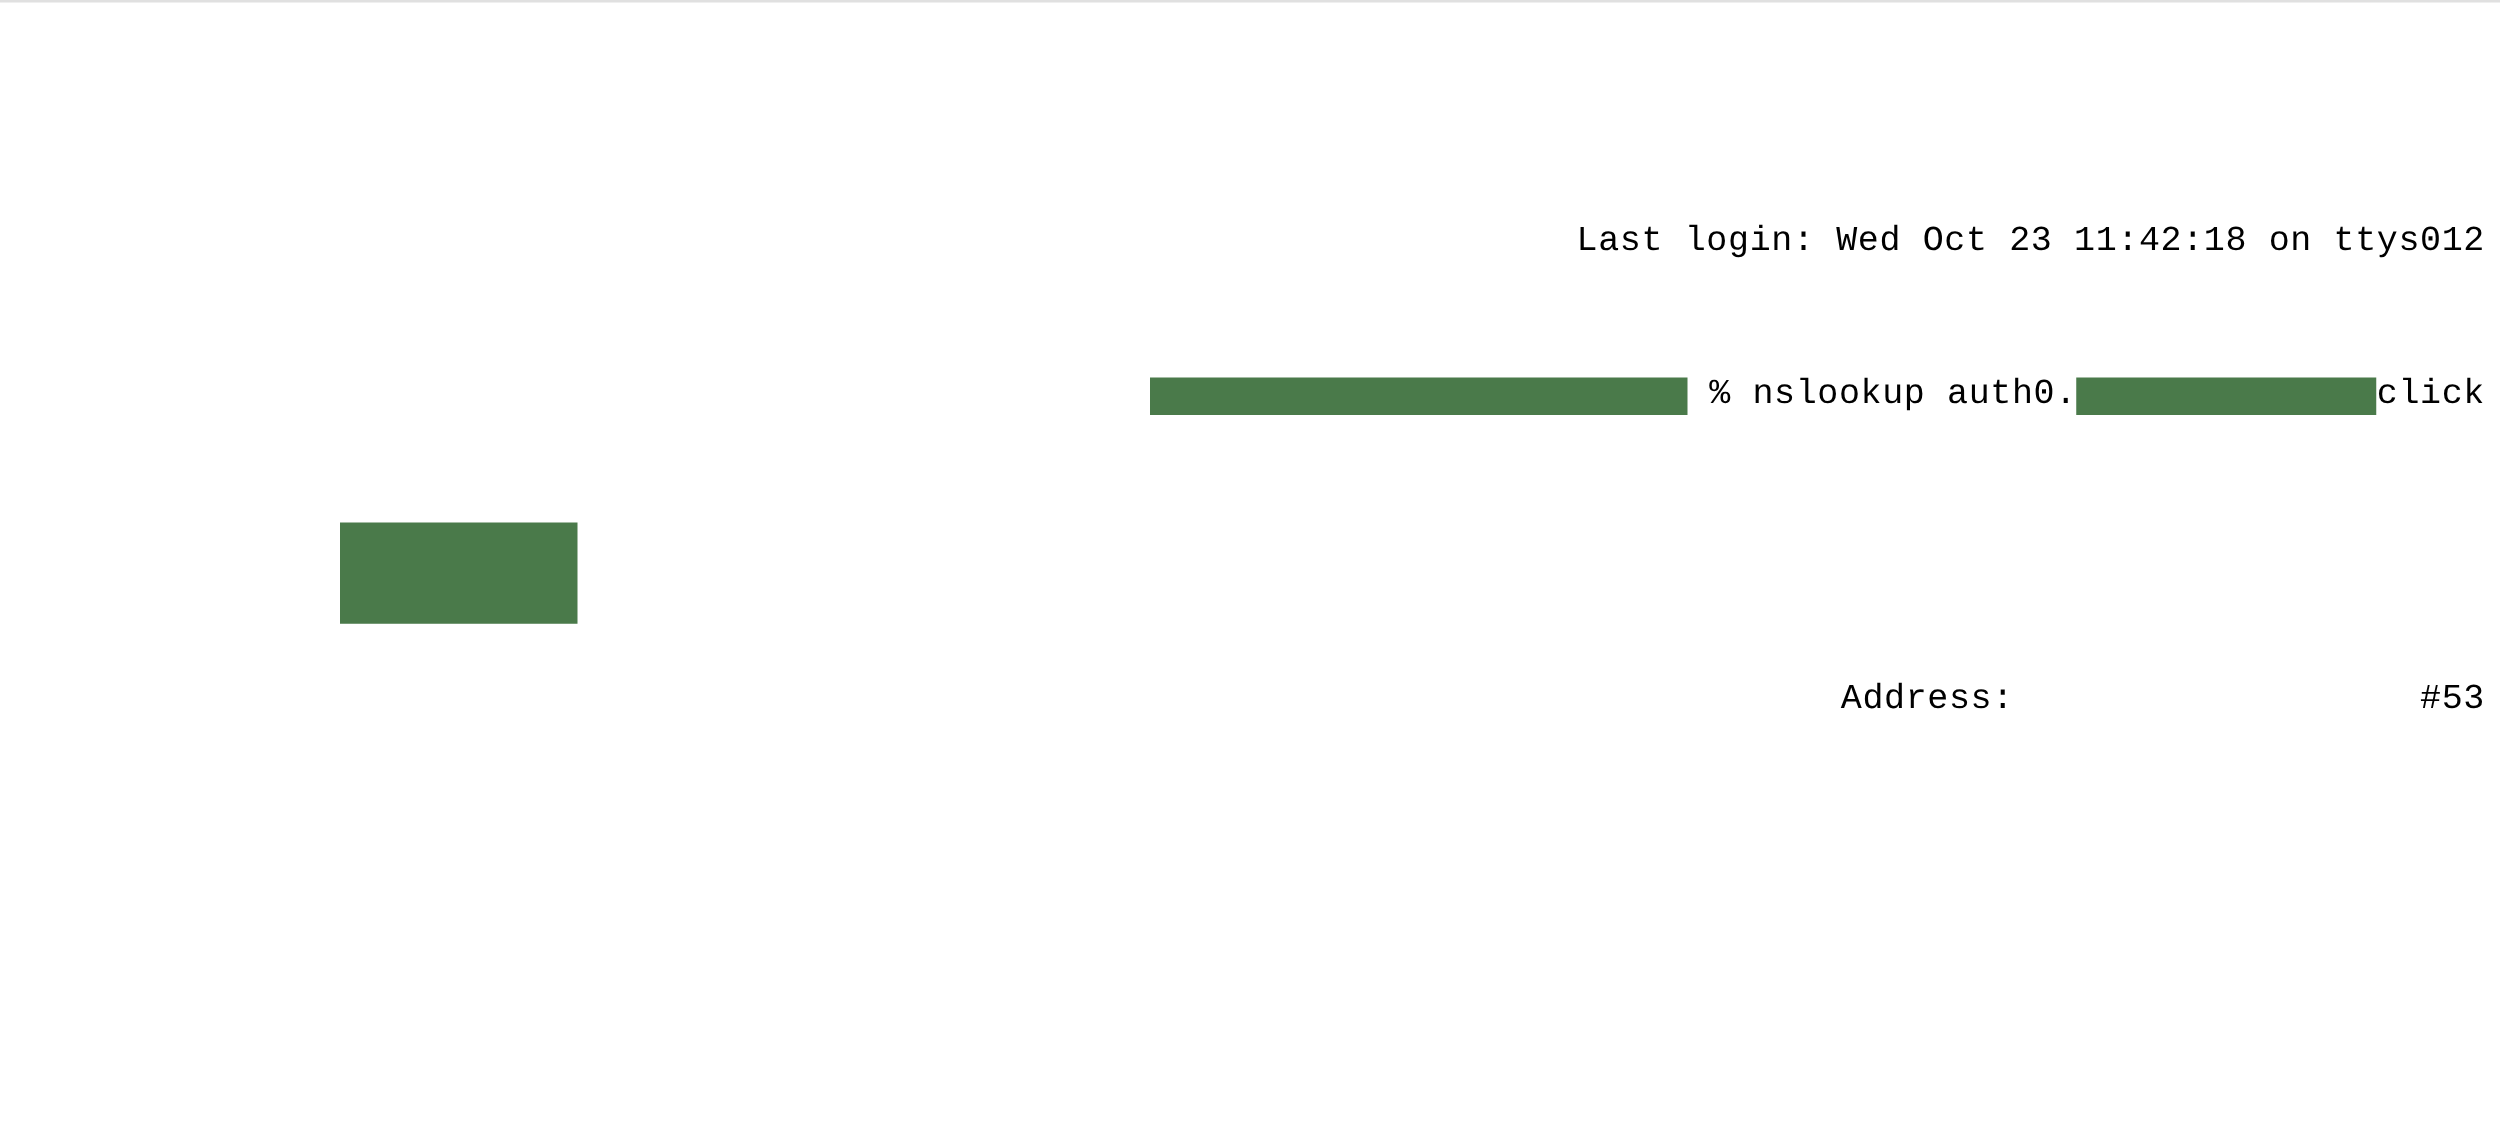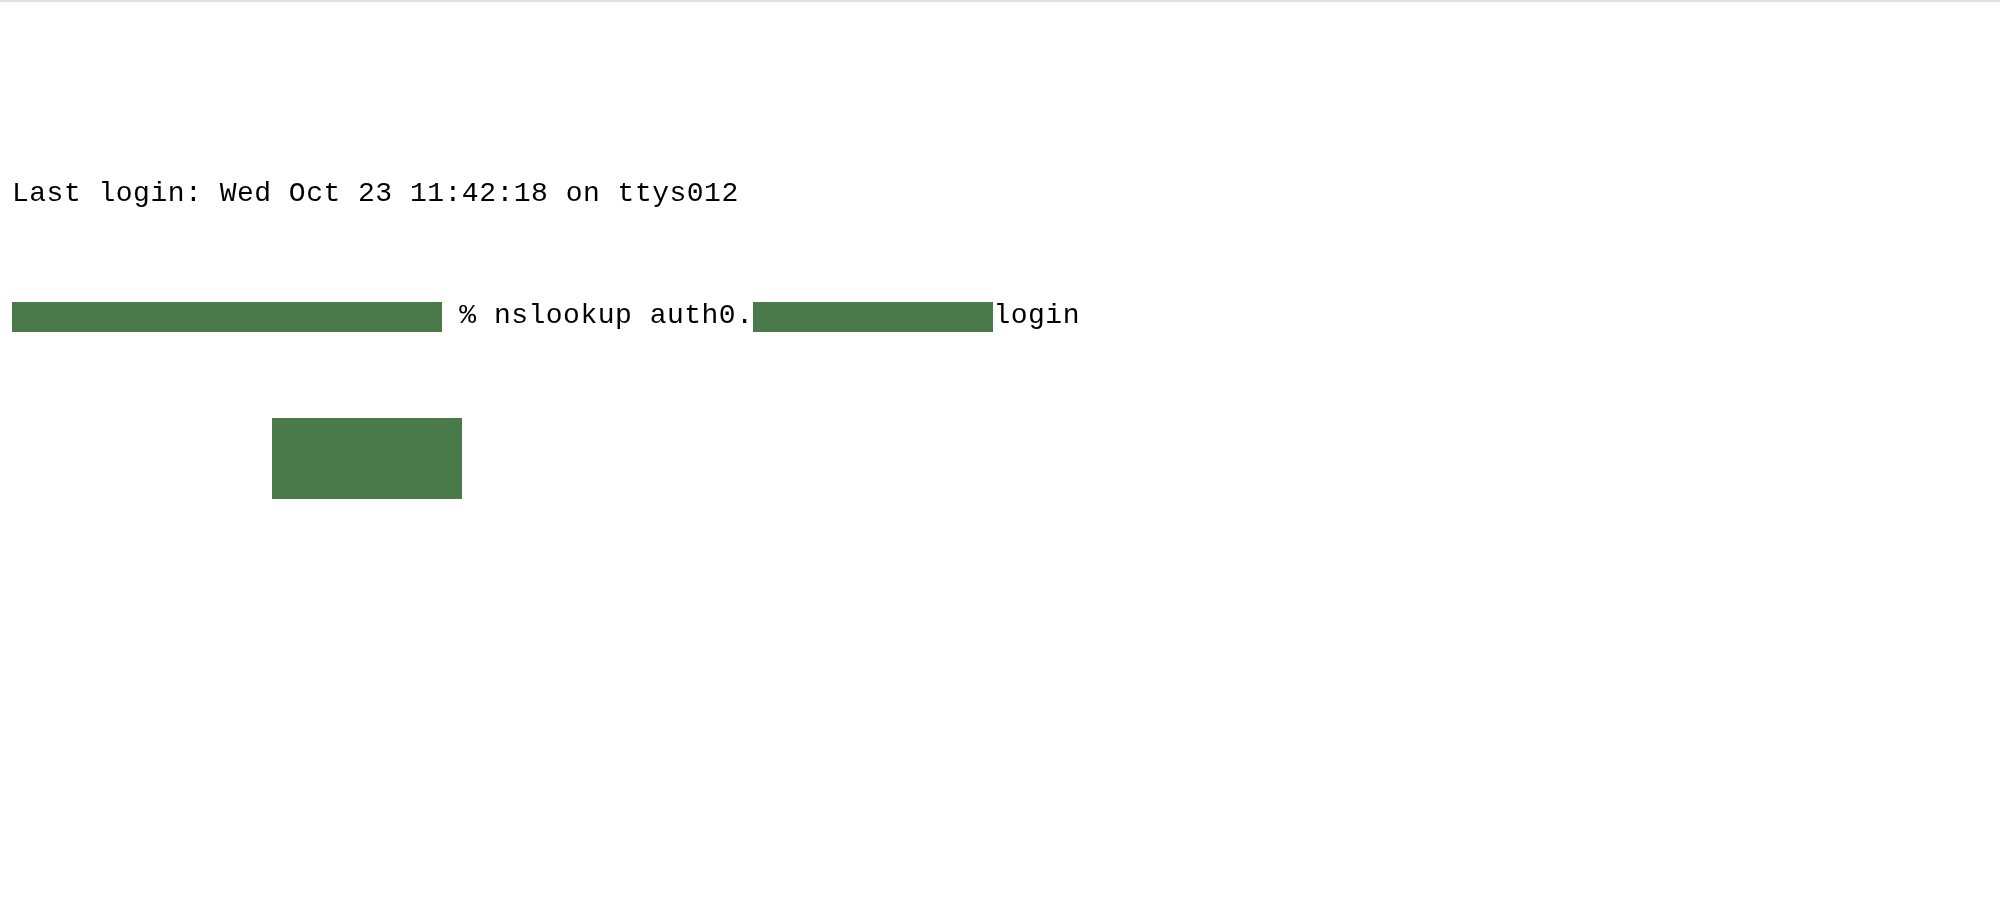--- a/index.html
+++ b/index.html
@@ -1,18 +1,19 @@
 <!DOCTYPE html>
 <html><head>
   <meta charset="utf-8">
   <style>
     * {
       margin: 0;
       padding: 0;
       box-sizing: border-box;
+      text-align: right;
     }
     body {
       background: #ffffff;
       font-family: "SF Mono", Menlo, Monaco, "Courier New", monospace;
       font-size: 28px;
       line-height: 1.45;
       color: #000000;
       padding: 10px 12px;
       border-top: 2px solid #e0e0e0;
       white-space: pre;
@@ -46,24 +47,25 @@
       display: inline-block;
     }
   </style>
 </head>
 <body>
 
 
 
 <div class="line"><span class="txt">Last login: Wed Oct 23 11:42:18 on ttys012</span></div>
 
-<div class="line"><span class="redact" style="width:430px;"></span><span class="txt"> % nslookup auth0.</span><span class="redact" style="width:240px;"></span><span class="txt">login</span></div>
+<div class="line"><span class="redact" style="width:430px;"></span><span class="txt"> % nslookup auth0.</span><span class="redact" style="width:240px;"></span><span class="txt">click</span></div>
 
 <div class="block-wrap">
   <div class="col-redact" style="left:260px; top:0; width:190px; height:2.9em;"></div>
+  <div class="line"><span class="txt">Address:</span><span class="spacer" style="width:325px;"></span><span class="txt">#53</span></div>
 </div>
 
 <div class="line">&nbsp;</div>
 
 
 
 
 
 
 

